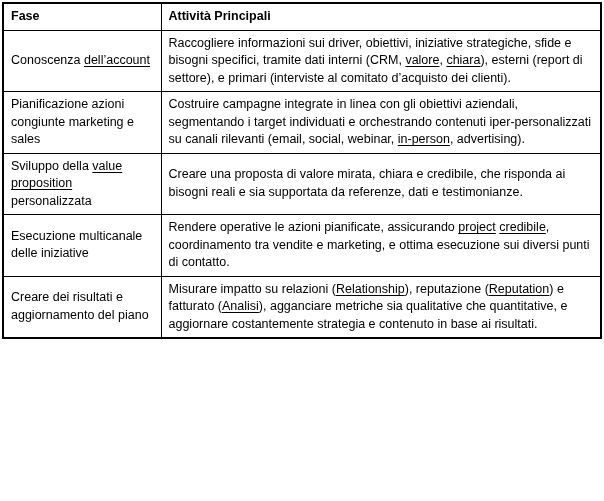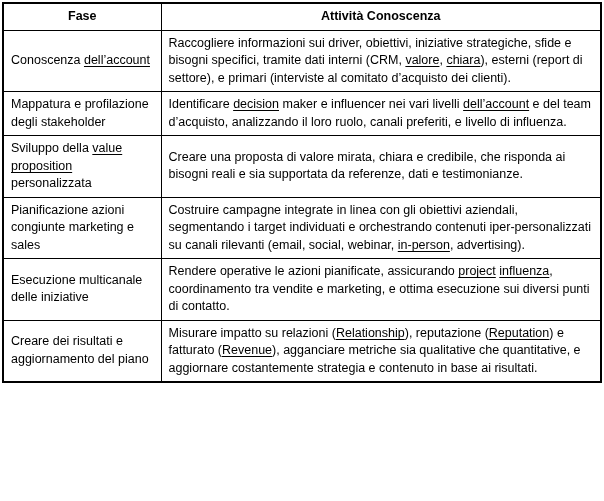--- a/index.html
+++ b/index.html
@@ -37,21 +37,20 @@
   table.fase-table th,
   table.fase-table td {
     border: 1px solid #000000;
     padding: 4px 7px;
     vertical-align: middle;
     text-align: left;
     word-wrap: break-word;
   }
   table.fase-table th {
     font-weight: bold;
-    text-align: center;
   }
   
   .sp {
     text-decoration-line: underline;
     text-decoration-style: wavy;
     text-decoration-color: #e60000;
     text-decoration-thickness: 1px;
     text-decoration-skip-ink: none;
     text-underline-offset: 2px;
     text-decoration: underline;
@@ -62,43 +61,39 @@
 
 <main class="page">
   <table class="fase-table">
     <colgroup>
       <col class="c1">
       <col class="c2">
     </colgroup>
     <thead>
       <tr>
         <th>Fase</th>
-        <th>Attività Conoscenza</th>
+        <th>Attività Principali</th>
       </tr>
     </thead>
     <tbody>
       <tr>
         <td>Conoscenza <span class="sp">dell’account</span></td>
         <td>Raccogliere informazioni sui driver, obiettivi, iniziative strategiche, sfide e bisogni specifici, tramite dati interni (CRM, <span class="sp">valore</span>, <span class="sp">chiara</span>), esterni (report di settore), e primari (interviste al comitato d’acquisto dei clienti).</td>
       </tr>
       <tr>
-        <td>Mappatura e profilazione degli stakeholder</td>
-        <td>Identificare <span class="sp">decision</span> maker e influencer nei vari livelli <span class="sp">dell’account</span> e del team d’acquisto, analizzando il loro ruolo, canali preferiti, e livello di influenza.</td>
+        <td>Pianificazione azioni congiunte marketing e sales</td>
+        <td>Costruire campagne integrate in linea con gli obiettivi aziendali, segmentando i target individuati e orchestrando contenuti iper-personalizzati su canali rilevanti (email, social, webinar, <span class="sp">in-person</span>, advertising).</td>
       </tr>
       <tr>
         <td>Sviluppo della <span class="sp">value</span> <span class="sp">proposition</span> personalizzata</td>
         <td>Creare una proposta di valore mirata, chiara e credibile, che risponda ai bisogni reali e sia supportata da referenze, dati e testimonianze.</td>
       </tr>
       <tr>
-        <td>Pianificazione azioni congiunte marketing e sales</td>
-        <td>Costruire campagne integrate in linea con gli obiettivi aziendali, segmentando i target individuati e orchestrando contenuti iper-personalizzati su canali rilevanti (email, social, webinar, <span class="sp">in-person</span>, advertising).</td>
-      </tr>
-      <tr>
         <td>Esecuzione multicanale delle iniziative</td>
-        <td>Rendere operative le azioni pianificate, assicurando <span class="sp">project</span> <span class="sp">influenza</span>, coordinamento tra vendite e marketing, e ottima esecuzione sui diversi punti di contatto.</td>
+        <td>Rendere operative le azioni pianificate, assicurando <span class="sp">project</span> <span class="sp">credibile</span>, coordinamento tra vendite e marketing, e ottima esecuzione sui diversi punti di contatto.</td>
       </tr>
       <tr>
         <td>Creare dei risultati e aggiornamento del piano</td>
-        <td>Misurare impatto su relazioni (<span class="sp">Relationship</span>), reputazione (<span class="sp">Reputation</span>) e fatturato (<span class="sp">Revenue</span>), agganciare metriche sia qualitative che quantitative, e aggiornare costantemente strategia e contenuto in base ai risultati.</td>
+        <td>Misurare impatto su relazioni (<span class="sp">Relationship</span>), reputazione (<span class="sp">Reputation</span>) e fatturato (<span class="sp">Analisi</span>), agganciare metriche sia qualitative che quantitative, e aggiornare costantemente strategia e contenuto in base ai risultati.</td>
       </tr>
     </tbody>
   </table>
 </main>
 
 </body></html>

